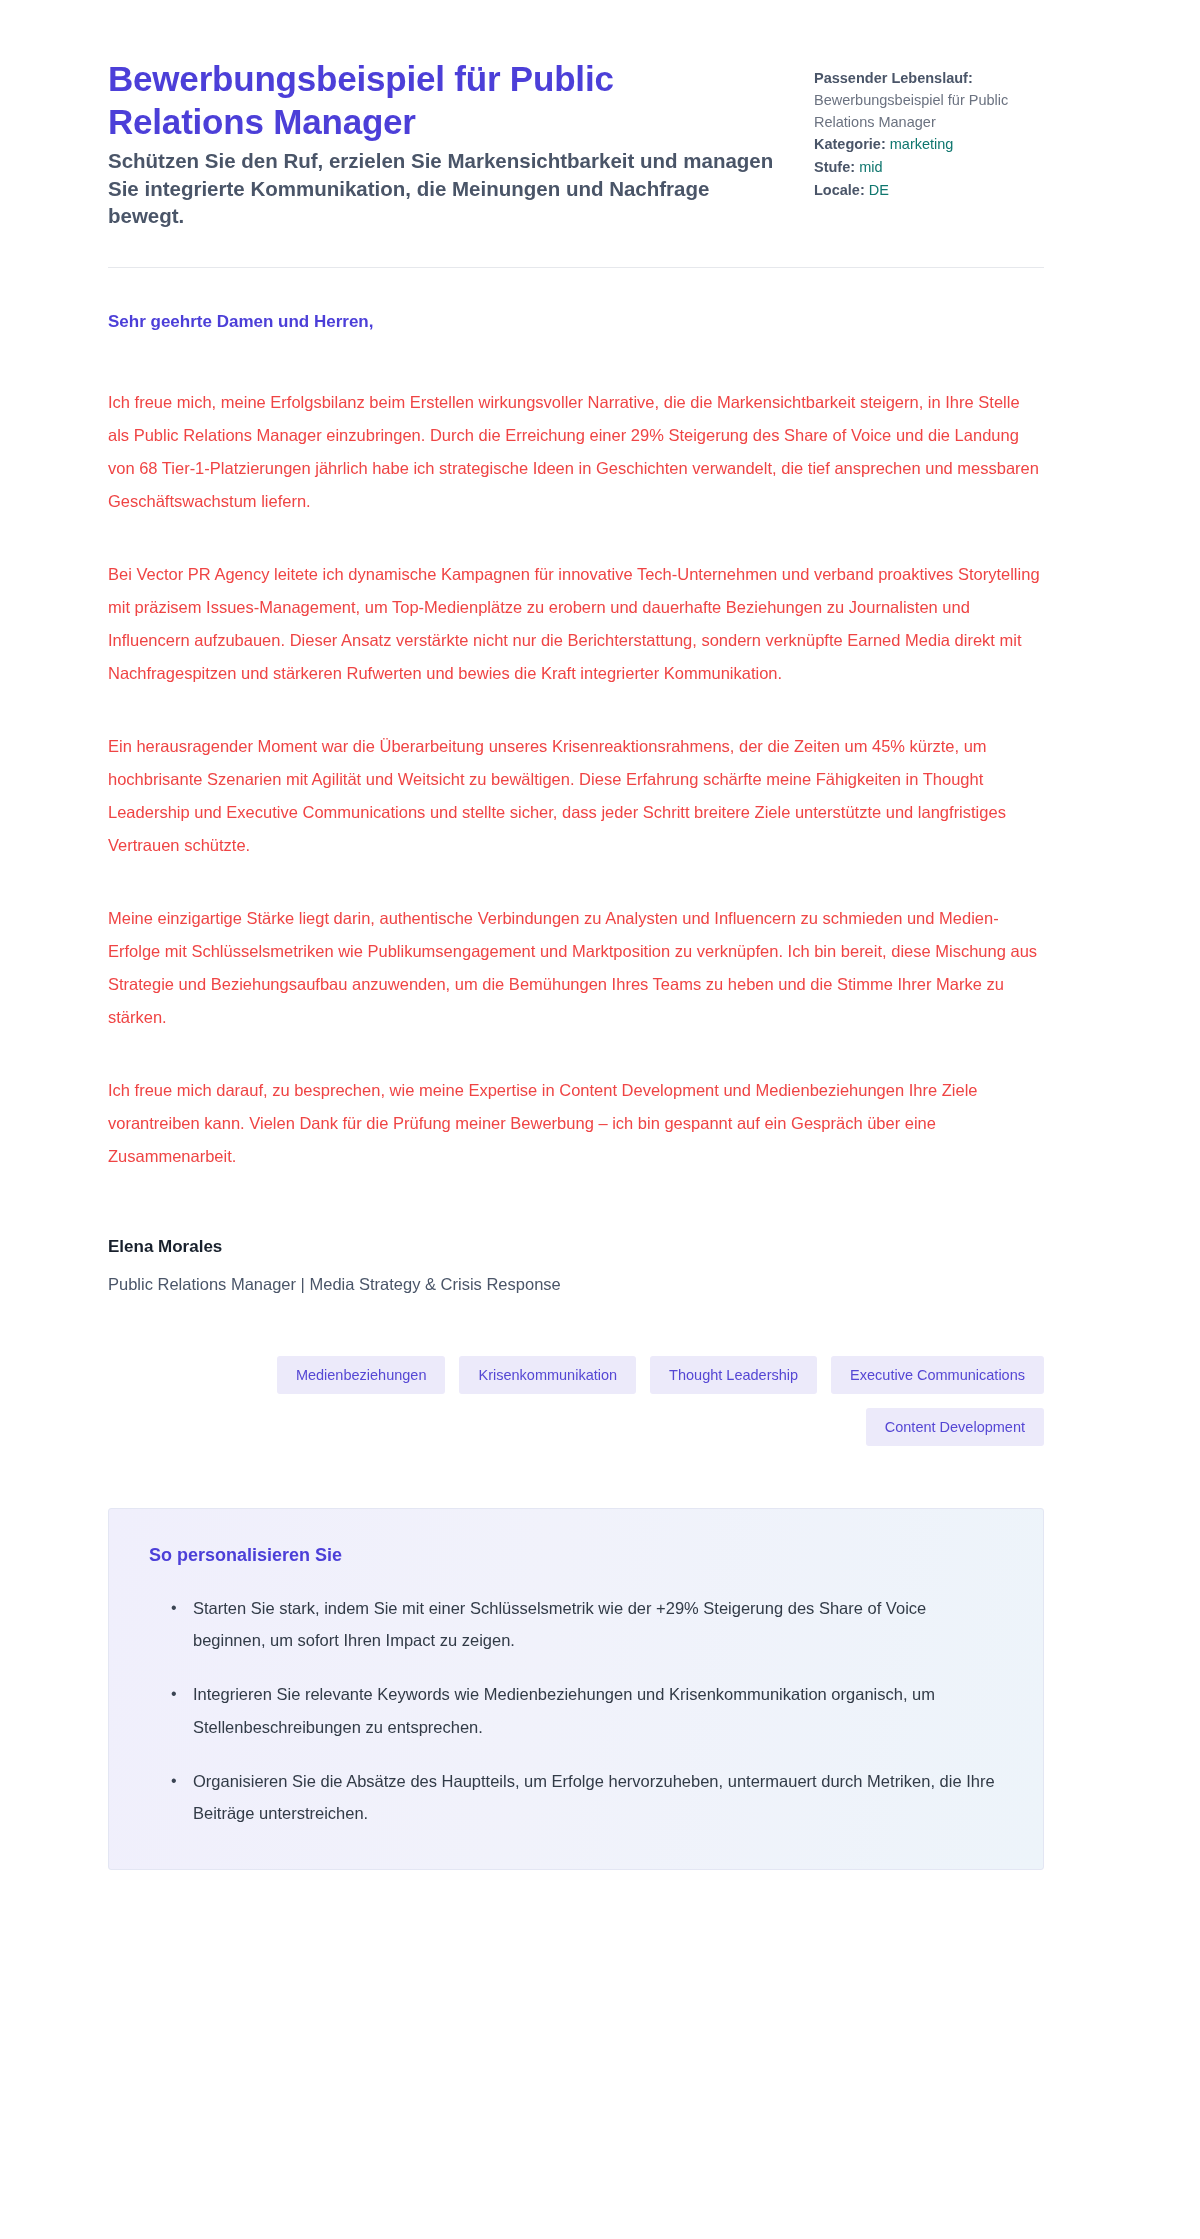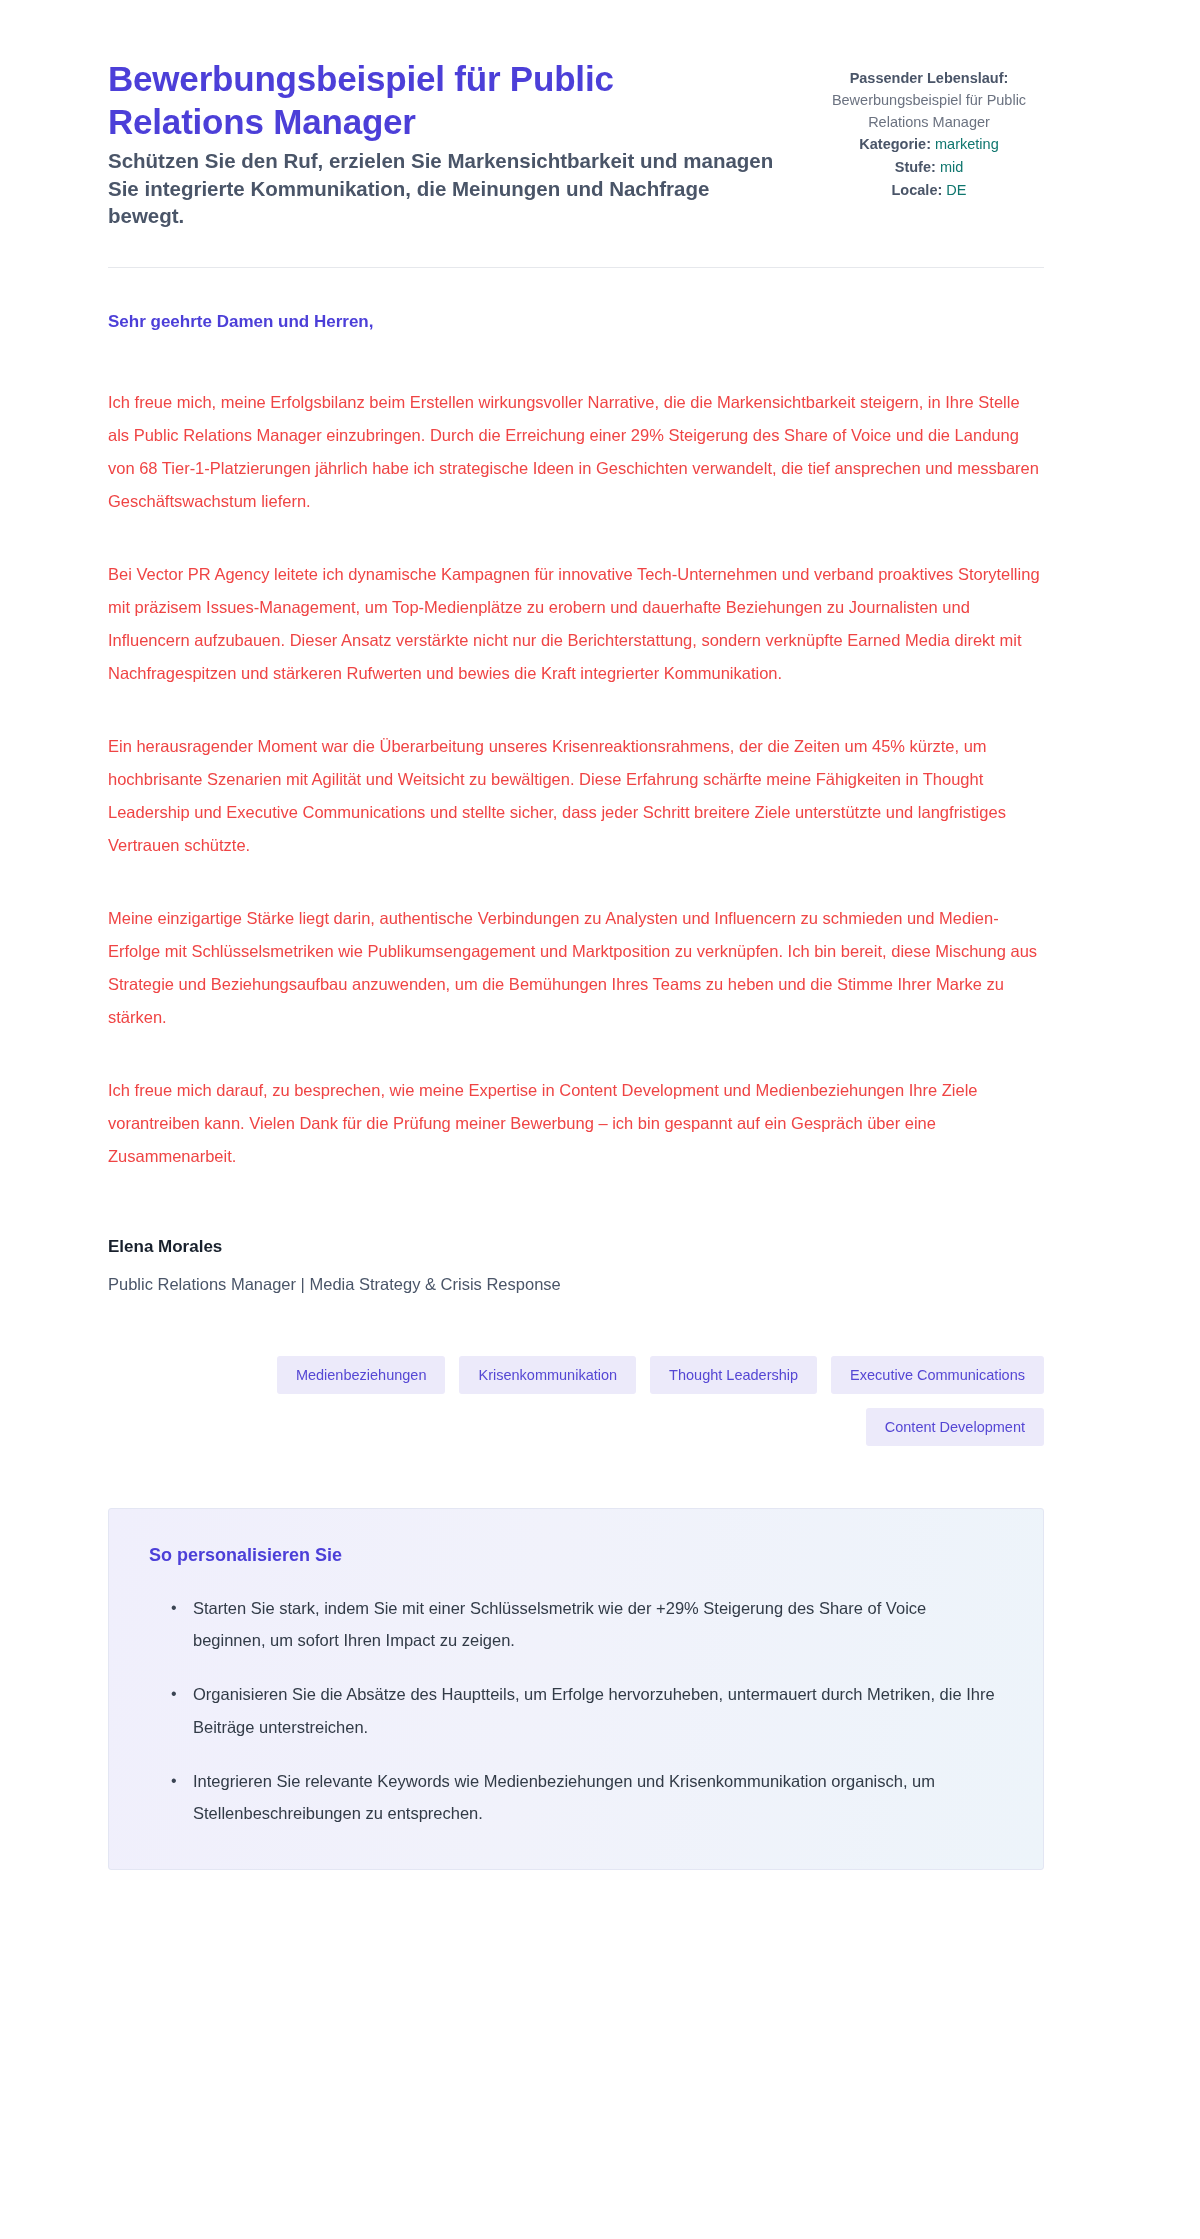--- a/index.html
+++ b/index.html
@@ -46,21 +46,21 @@
     font-size: 20.5px;
     line-height: 1.33;
     font-weight: bold;
     color: #4a5568;
     margin: 0;
     max-width: 680px;
   }
 
   .header-meta {
     flex: 0 0 auto;
-    text-align: center;
+    text-align: left;
     font-size: 14.5px;
     line-height: 1.5;
     color: #6b7280;
     padding-top: 10px;
     width: 230px;
   }
   .meta-row { margin-bottom: 1px; }
   .meta-label {
     font-weight: bold;
     color: #4a5568;
@@ -217,18 +217,18 @@
     <span class="tag-chip">Krisenkommunikation</span>
     <span class="tag-chip">Thought Leadership</span>
     <span class="tag-chip">Executive Communications</span>
     <span class="tag-chip">Content Development</span>
   </section>
 
   <section class="tips-panel">
     <h2 class="tips-title">So personalisieren Sie</h2>
     <ul class="tips-list">
       <li>Starten Sie stark, indem Sie mit einer Schlüsselsmetrik wie der +29% Steigerung des Share of Voice beginnen, um sofort Ihren Impact zu zeigen.</li>
+      <li>Integrieren Sie relevante Keywords wie Medienbeziehungen und Krisenkommunikation organisch, um Stellenbeschreibungen zu entsprechen.</li>
       <li>Organisieren Sie die Absätze des Hauptteils, um Erfolge hervorzuheben, untermauert durch Metriken, die Ihre Beiträge unterstreichen.</li>
-      <li>Integrieren Sie relevante Keywords wie Medienbeziehungen und Krisenkommunikation organisch, um Stellenbeschreibungen zu entsprechen.</li>
     </ul>
   </section>
 
 </div>
 
 </body></html>

